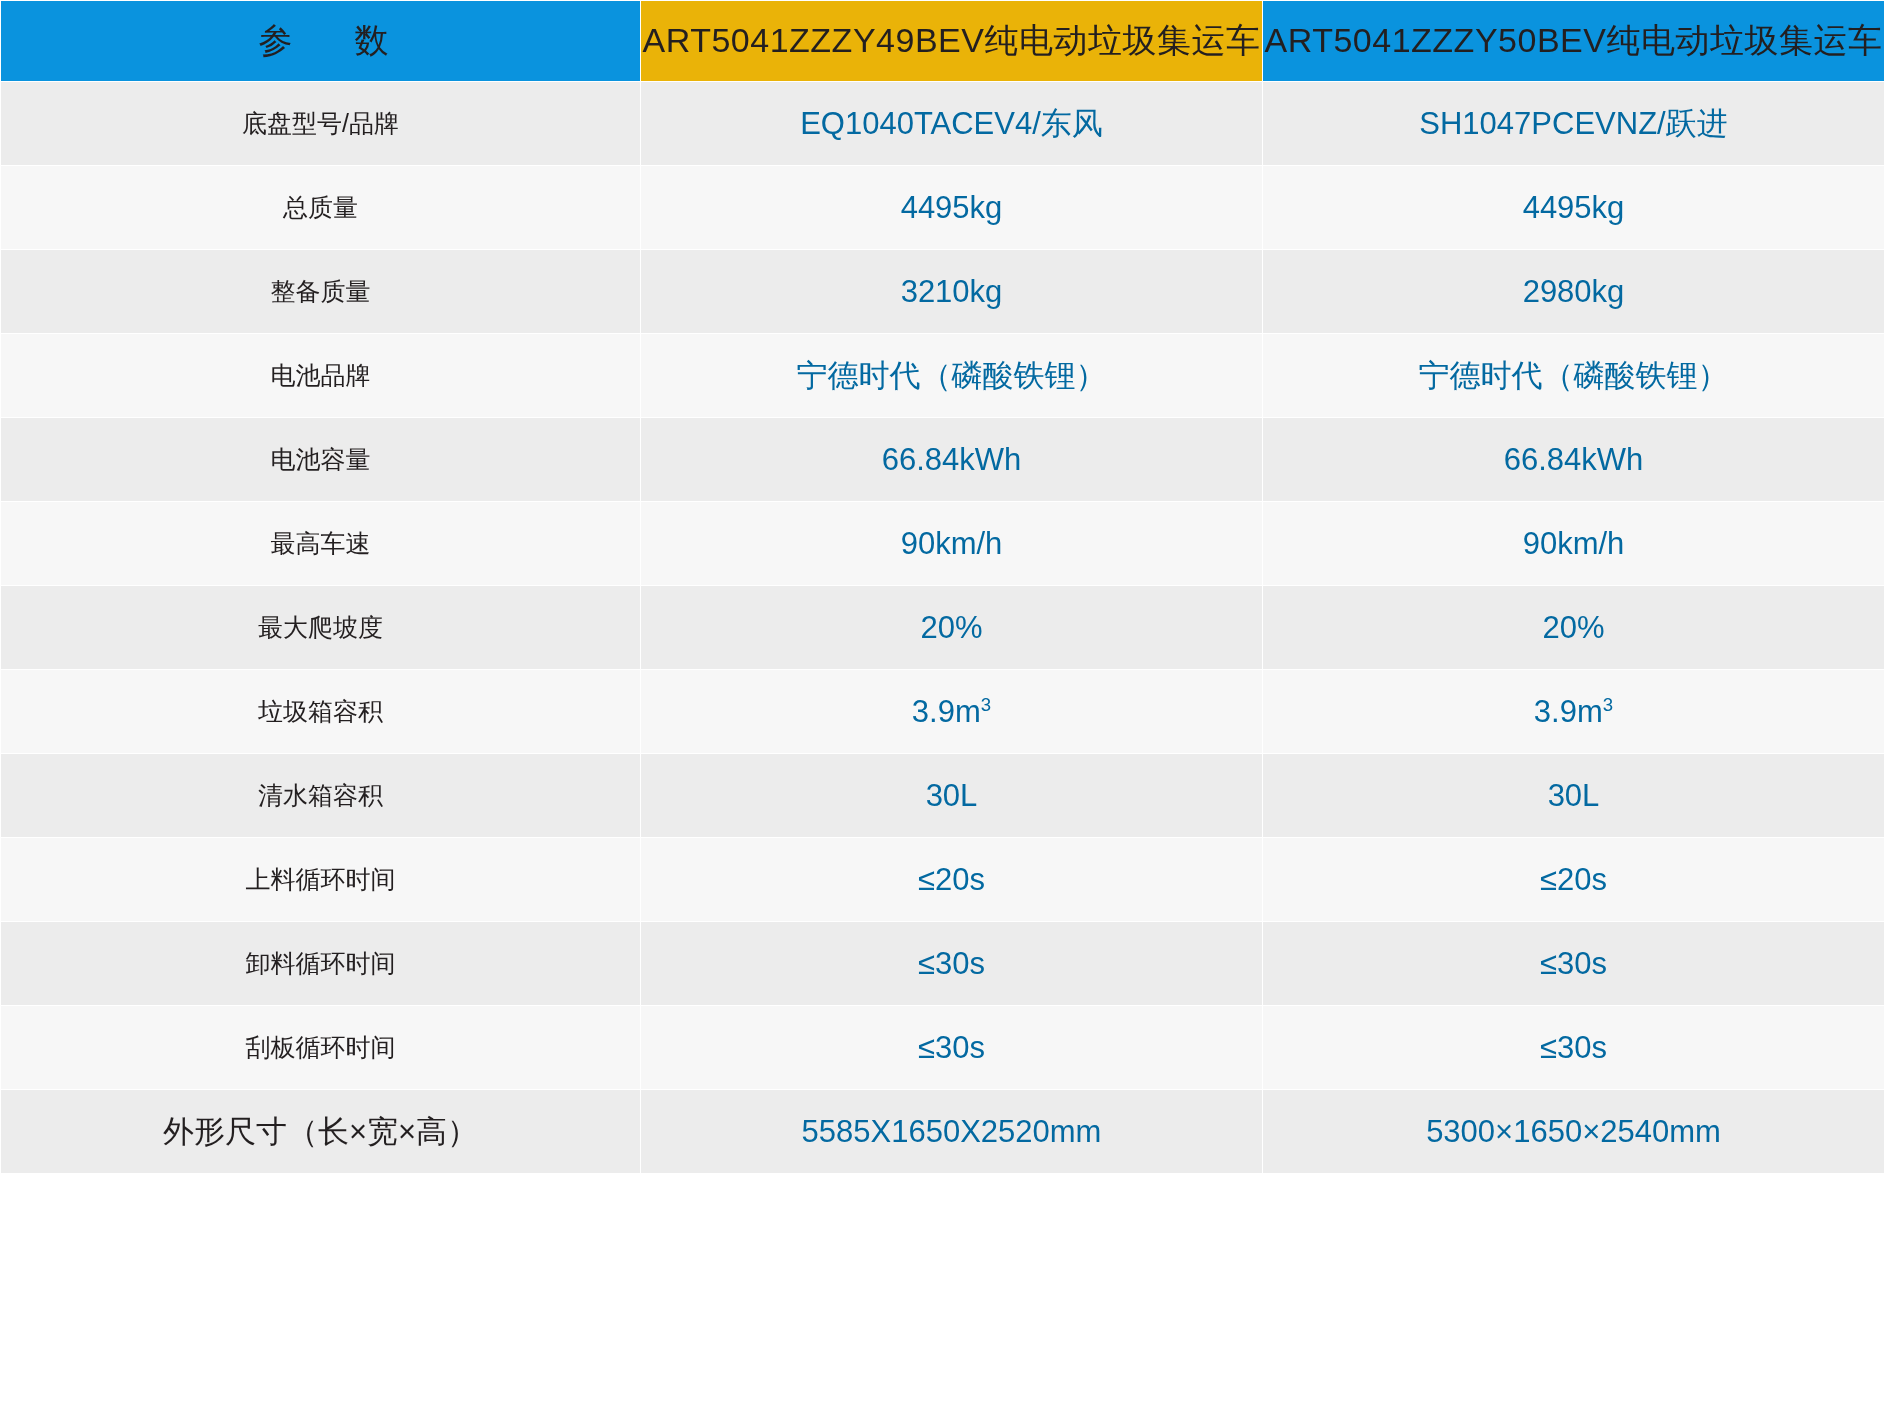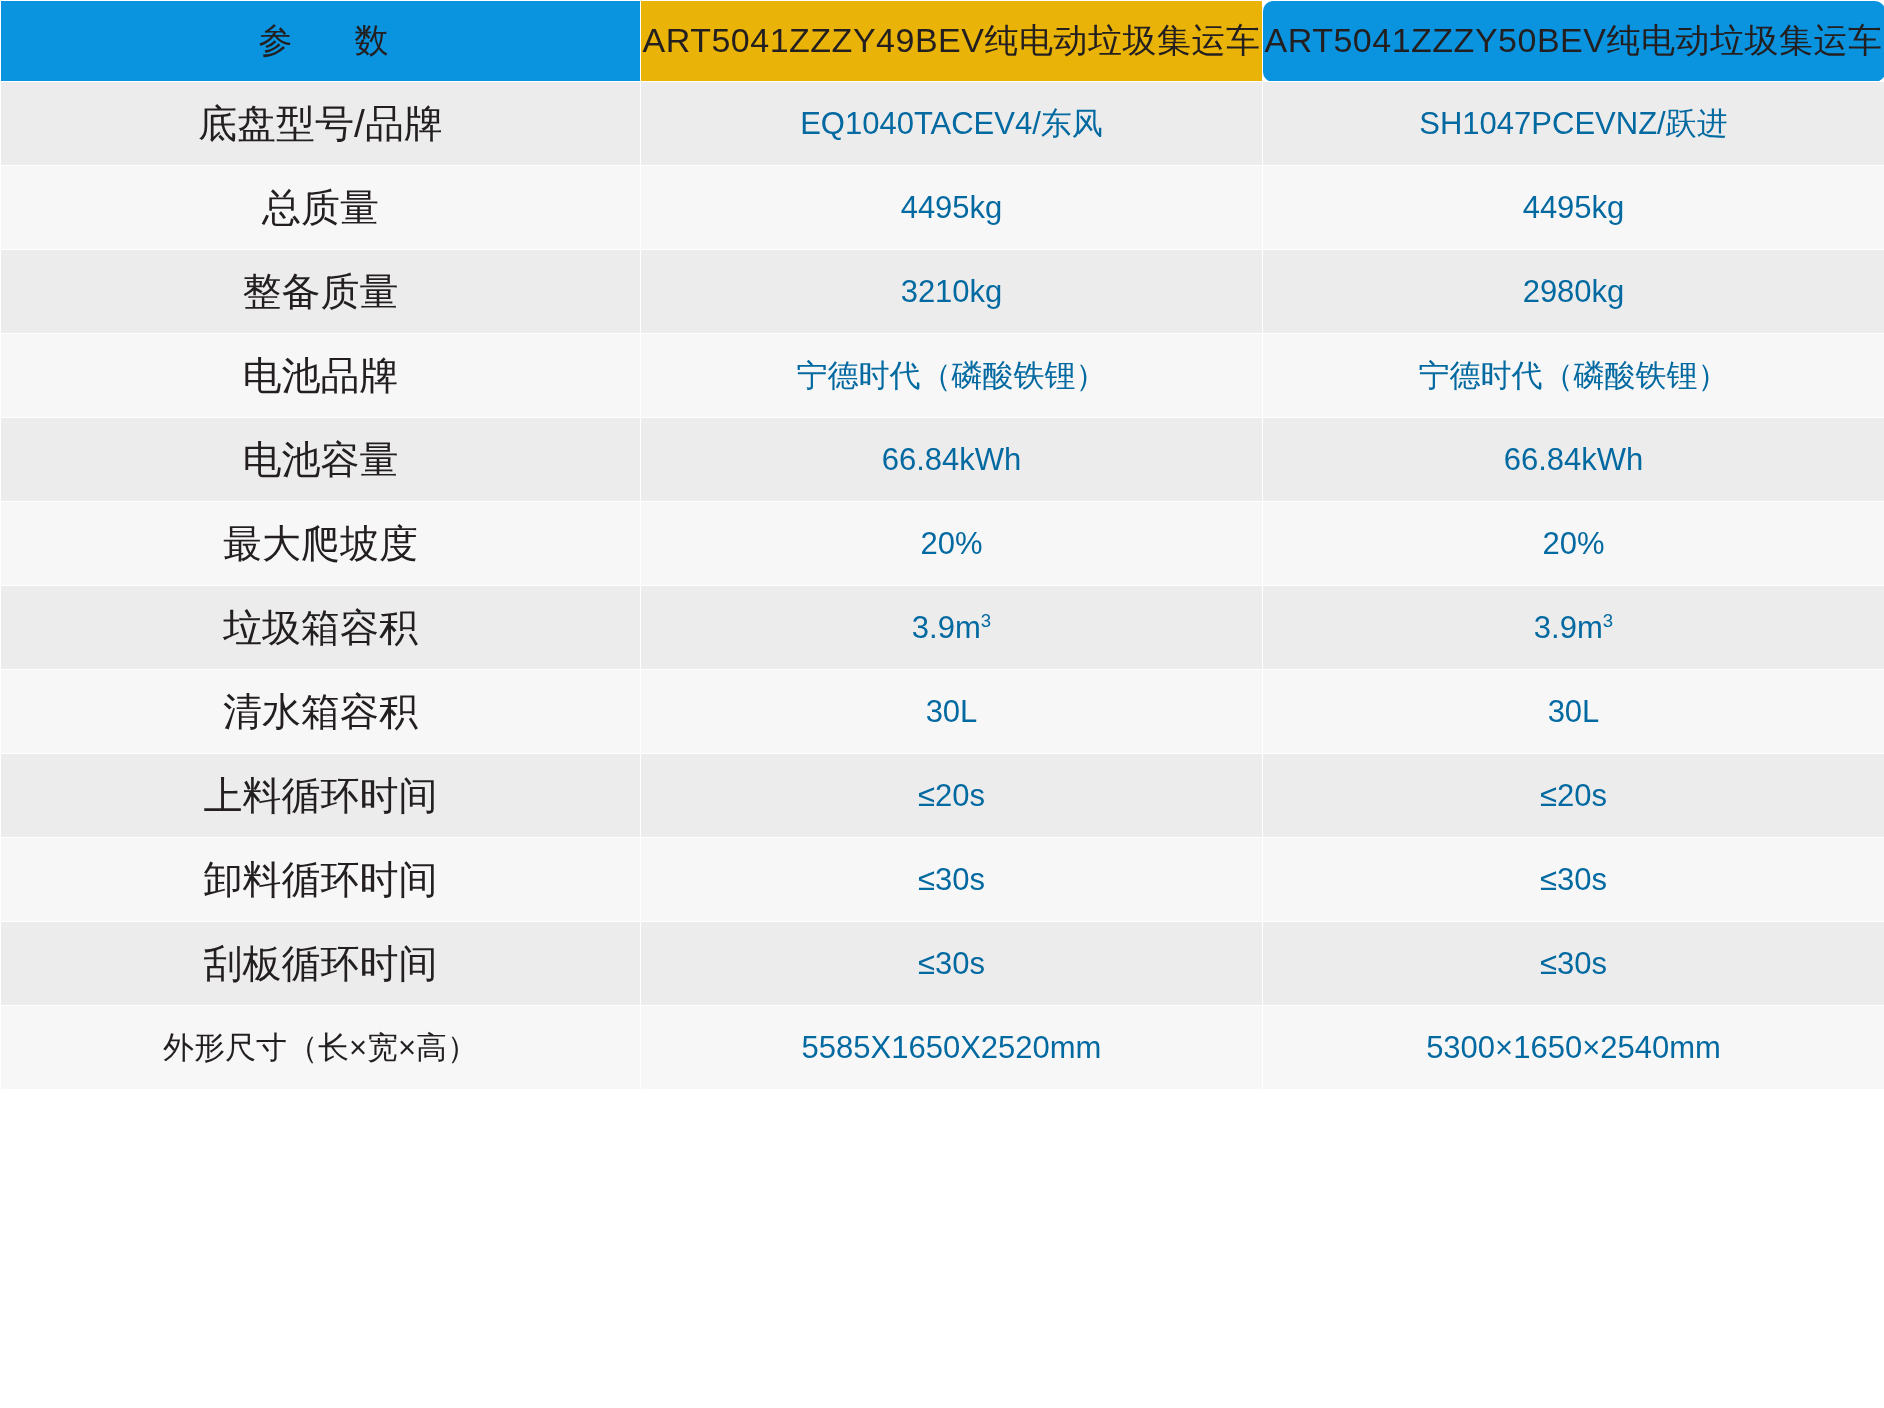--- a/index.html
+++ b/index.html
@@ -44,21 +44,21 @@
     letter-spacing: 14px;
     padding-left: 20px;
     margin-top: 30px;
   }
 
   tbody tr { height: 84px; }
   tbody tr:nth-child(odd)  td { background: #ececec; }
   tbody tr:nth-child(even) td { background: #f7f7f7; }
 
   tbody td.param-cell {
-    font-size: 39px;
+    font-size: 25px;
     color: #231f20;
   }
   tbody td.value-cell {
     font-size: 31px;
     color: #0369a1;
   }
   tbody tr:last-child td.param-cell,
   tbody tr:last-child td.value-cell {
     font-size: 31px;
   }
@@ -74,21 +74,21 @@
 <table class="spec-table">
   <colgroup>
     <col class="c-param">
     <col class="c-v1">
     <col class="c-v2">
   </colgroup>
   <thead>
     <tr>
       <th class="param-head" style="background: rgb(10, 147, 222);">参　数</th>
       <th style="background: #eab308;">ART5041ZZZY49BEV纯电动垃圾集运车</th>
-      <th style="background: rgb(10, 147, 222); border-radius: 10px;">ART5041ZZZY50BEV纯电动垃圾集运车</th>
+      <th style="background: rgb(10, 147, 222);">ART5041ZZZY50BEV纯电动垃圾集运车</th>
     </tr>
   </thead>
   <tbody id="spec-body">
   <tr>
         <td class="param-cell">底盘型号/品牌</td>
         <td class="value-cell">EQ1040TACEV4/东风</td>
         <td class="value-cell">SH1047PCEVNZ/跃进</td>
       </tr>
       <tr>
         <td class="param-cell">总质量</td>
@@ -102,20 +102,25 @@
       </tr>
       <tr>
         <td class="param-cell">电池品牌</td>
         <td class="value-cell">宁德时代（磷酸铁锂）</td>
         <td class="value-cell">宁德时代（磷酸铁锂）</td>
       </tr>
       <tr>
         <td class="param-cell">电池容量</td>
         <td class="value-cell">66.84kWh</td>
         <td class="value-cell">66.84kWh</td>
+      </tr>
+      <tr>
+        <td class="param-cell">最高车速</td>
+        <td class="value-cell">90km/h</td>
+        <td class="value-cell">90km/h</td>
       </tr>
       <tr>
         <td class="param-cell">最大爬坡度</td>
         <td class="value-cell">20%</td>
         <td class="value-cell">20%</td>
       </tr>
       <tr>
         <td class="param-cell">垃圾箱容积</td>
         <td class="value-cell">3.9m<sup>3</sup></td>
         <td class="value-cell">3.9m<sup>3</sup></td>

